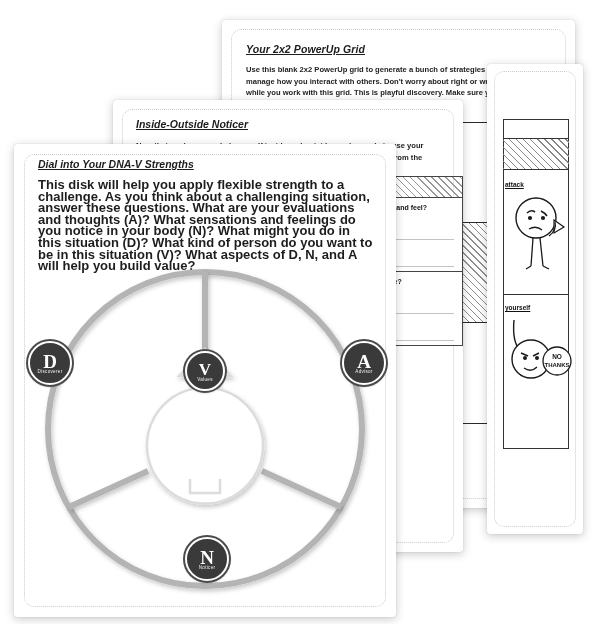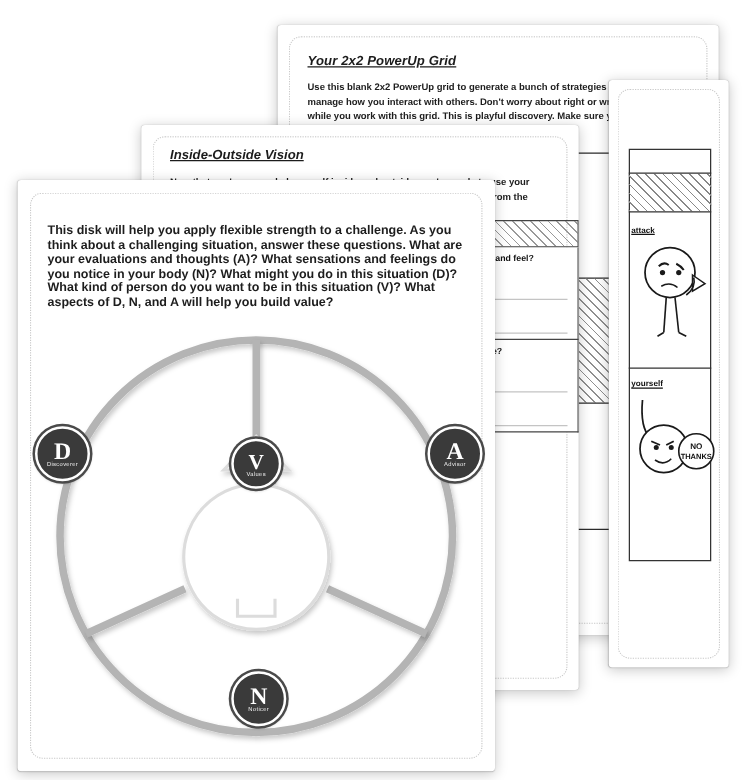--- a/index.html
+++ b/index.html
@@ -116,21 +116,21 @@
     border-radius:3px;
   }
   #page-dnav .inner-border{left:10px;top:10px;right:10px;bottom:10px;}
   #page-dnav .ttl{
     position:absolute;left:24px;top:14px;width:330px;
     font-size:10.5px;font-style:italic;font-weight:bold;color:#1c1c1c;
     text-decoration:underline;
   }
   #page-dnav .body{
     position:absolute;left:24px;top:35px;width:337px;
-    font-size:10px;line-height:11.6px;color:#1d1d1d;font-weight:bold;
+    font-size:13px;line-height:11.6px;color:#1d1d1d;font-weight:bold;
   }
 
   
   .disk{position:absolute;left:6px;top:105px;width:370px;height:360px;}
   .disk svg{display:block;}
   .badge{
     position:absolute;width:40px;height:40px;border-radius:50%;
     background:#3a3a3a;
     border:2px solid #fff;
     box-shadow:0 0 0 2px #4a4a4a, 0 1px 3px rgba(0,0,0,.45);
@@ -203,21 +203,21 @@
       <circle cx="32" cy="44" r="2" fill="#1a1a1a"></circle>
       <path d="M19 54 q7 5 13 -1" stroke="#1a1a1a" stroke-width="1.3" fill="none"></path>
       <circle cx="52" cy="47" r="14" fill="#fff" stroke="#1a1a1a" stroke-width="1.3"></circle>
       <text x="52" y="45" font-family="Liberation Sans, sans-serif" font-size="6.5" font-weight="bold" text-anchor="middle" fill="#111">NO</text>
       <text x="52" y="53" font-family="Liberation Sans, sans-serif" font-size="6" font-weight="bold" text-anchor="middle" fill="#111">THANKS</text>
     </svg>
   </div>
 
   <div class="sheet" id="page-inout">
     <div class="inner-border"></div>
-    <div class="ttl">Inside-Outside Vision</div>
+    <div class="ttl">Inside-Outside Noticer</div>
     <div class="body">Now that you've grounded yourself inside and outside, you're ready to use your social view. This exercise involves viewing yourself in the relationship from the</div>
 
     <div class="tbl">
       <div class="th">
         <span>Them</span>
       </div>
       <div class="cellq">
         <div>ere the other person, would I think and feel?</div>
         <div class="ruled"></div>
         <div class="ruled"></div>
@@ -225,20 +225,21 @@
       <div class="cellq">
         <div>did the other person on the outside?</div>
         <div class="ruled"></div>
         <div class="ruled"></div>
       </div>
     </div>
   </div>
 
   <div class="sheet" id="page-dnav">
     <div class="inner-border"></div>
+    <div class="ttl">Dial into Your DNA-V Strengths</div>
     <div class="body">This disk will help you apply flexible strength to a challenge. As you think about a challenging situation, answer these questions. What are your evaluations and thoughts (A)? What sensations and feelings do you notice in your body (N)? What might you do in this situation (D)? What kind of person do you want to be in this situation (V)? What aspects of D, N, and A will help you build value?</div>
 
     <div class="disk">
       <svg width="370" height="360" viewBox="0 0 370 360">
         <defs>
           <filter id="sh" x="-30%" y="-30%" width="160%" height="160%">
             <feDropShadow dx="1.5" dy="2.5" stdDeviation="2.2" flood-color="#000" flood-opacity="0.22"></feDropShadow>
           </filter>
         </defs>
 

